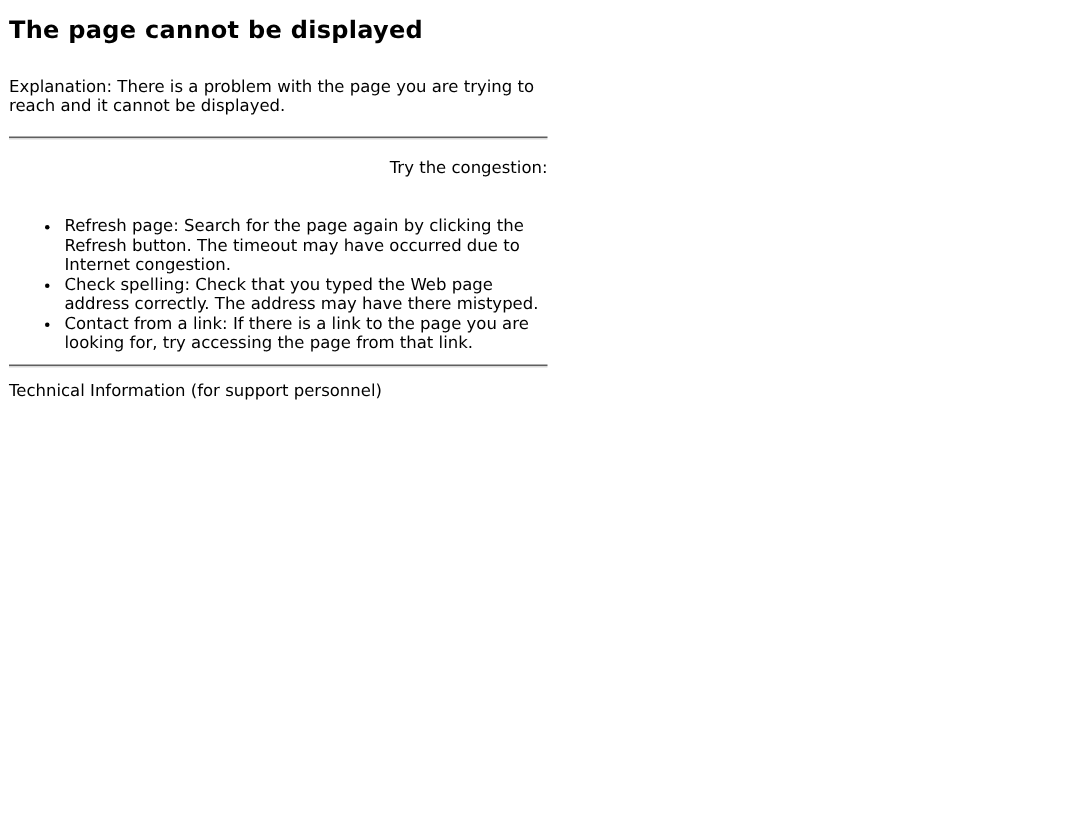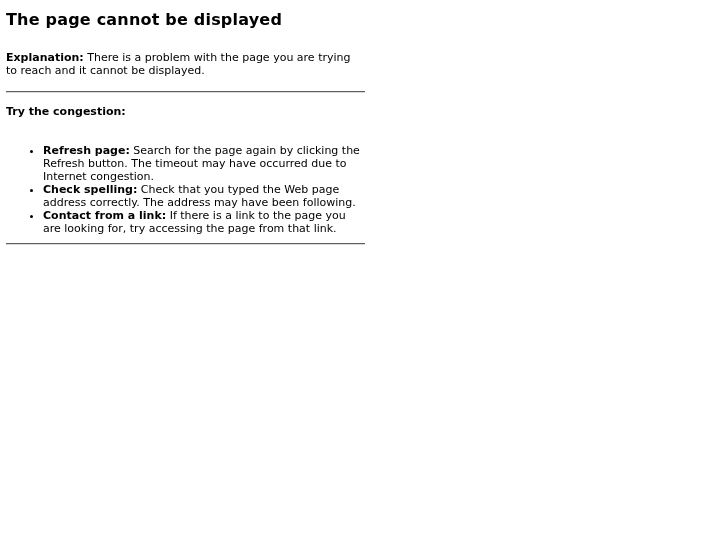--- a/index.html
+++ b/index.html
@@ -27,21 +27,22 @@
     line-height: 20px;
     font-weight: 600;
     letter-spacing: 0.2px;
   }
   .explanation {
     margin: 21px 0 0 0;
   }
   .explanation b,
   .suggestion-label,
   .try-heading {
-    font-weight: bold;
+    font-weight: normal;
+    text-align: right;
   }
   .rule {
     margin: 14px 0 0 0;
     height: 0;
     border: 0;
     border-top: 1px solid #5f5f5f;
     border-bottom: 1px solid #d9d9d9;
   }
   .rule.rule-2 {
     margin-top: 8px;
@@ -72,21 +73,22 @@
   <h1 class="page-title">The page cannot be displayed</h1>
 
   <p class="explanation"><b>Explanation:</b> <span>There is a problem with the page you are trying to reach and it cannot be displayed.</span></p>
 
   <div class="rule"></div>
 
   <h2 class="try-heading">Try the congestion:</h2>
 
   <ul class="bullet-list">
     <li><b class="suggestion-label">Refresh page:</b> <span>Search for the page again by clicking the Refresh button. The timeout may have occurred due to Internet congestion.</span></li>
-    <li><b class="suggestion-label">Check spelling:</b> <span>Check that you typed the Web page address correctly. The address may have been following.</span></li>
+    <li><b class="suggestion-label">Check spelling:</b> <span>Check that you typed the Web page address correctly. The address may have there mistyped.</span></li>
     <li><b class="suggestion-label">Contact from a link:</b> <span>If there is a link to the page you are looking for, try accessing the page from that link.</span></li>
   </ul>
 
   <div class="rule rule-2"></div>
 
+  <p class="technical-heading">Technical Information (for support personnel)</p>
 
 
 </div>
 
 </body></html>

